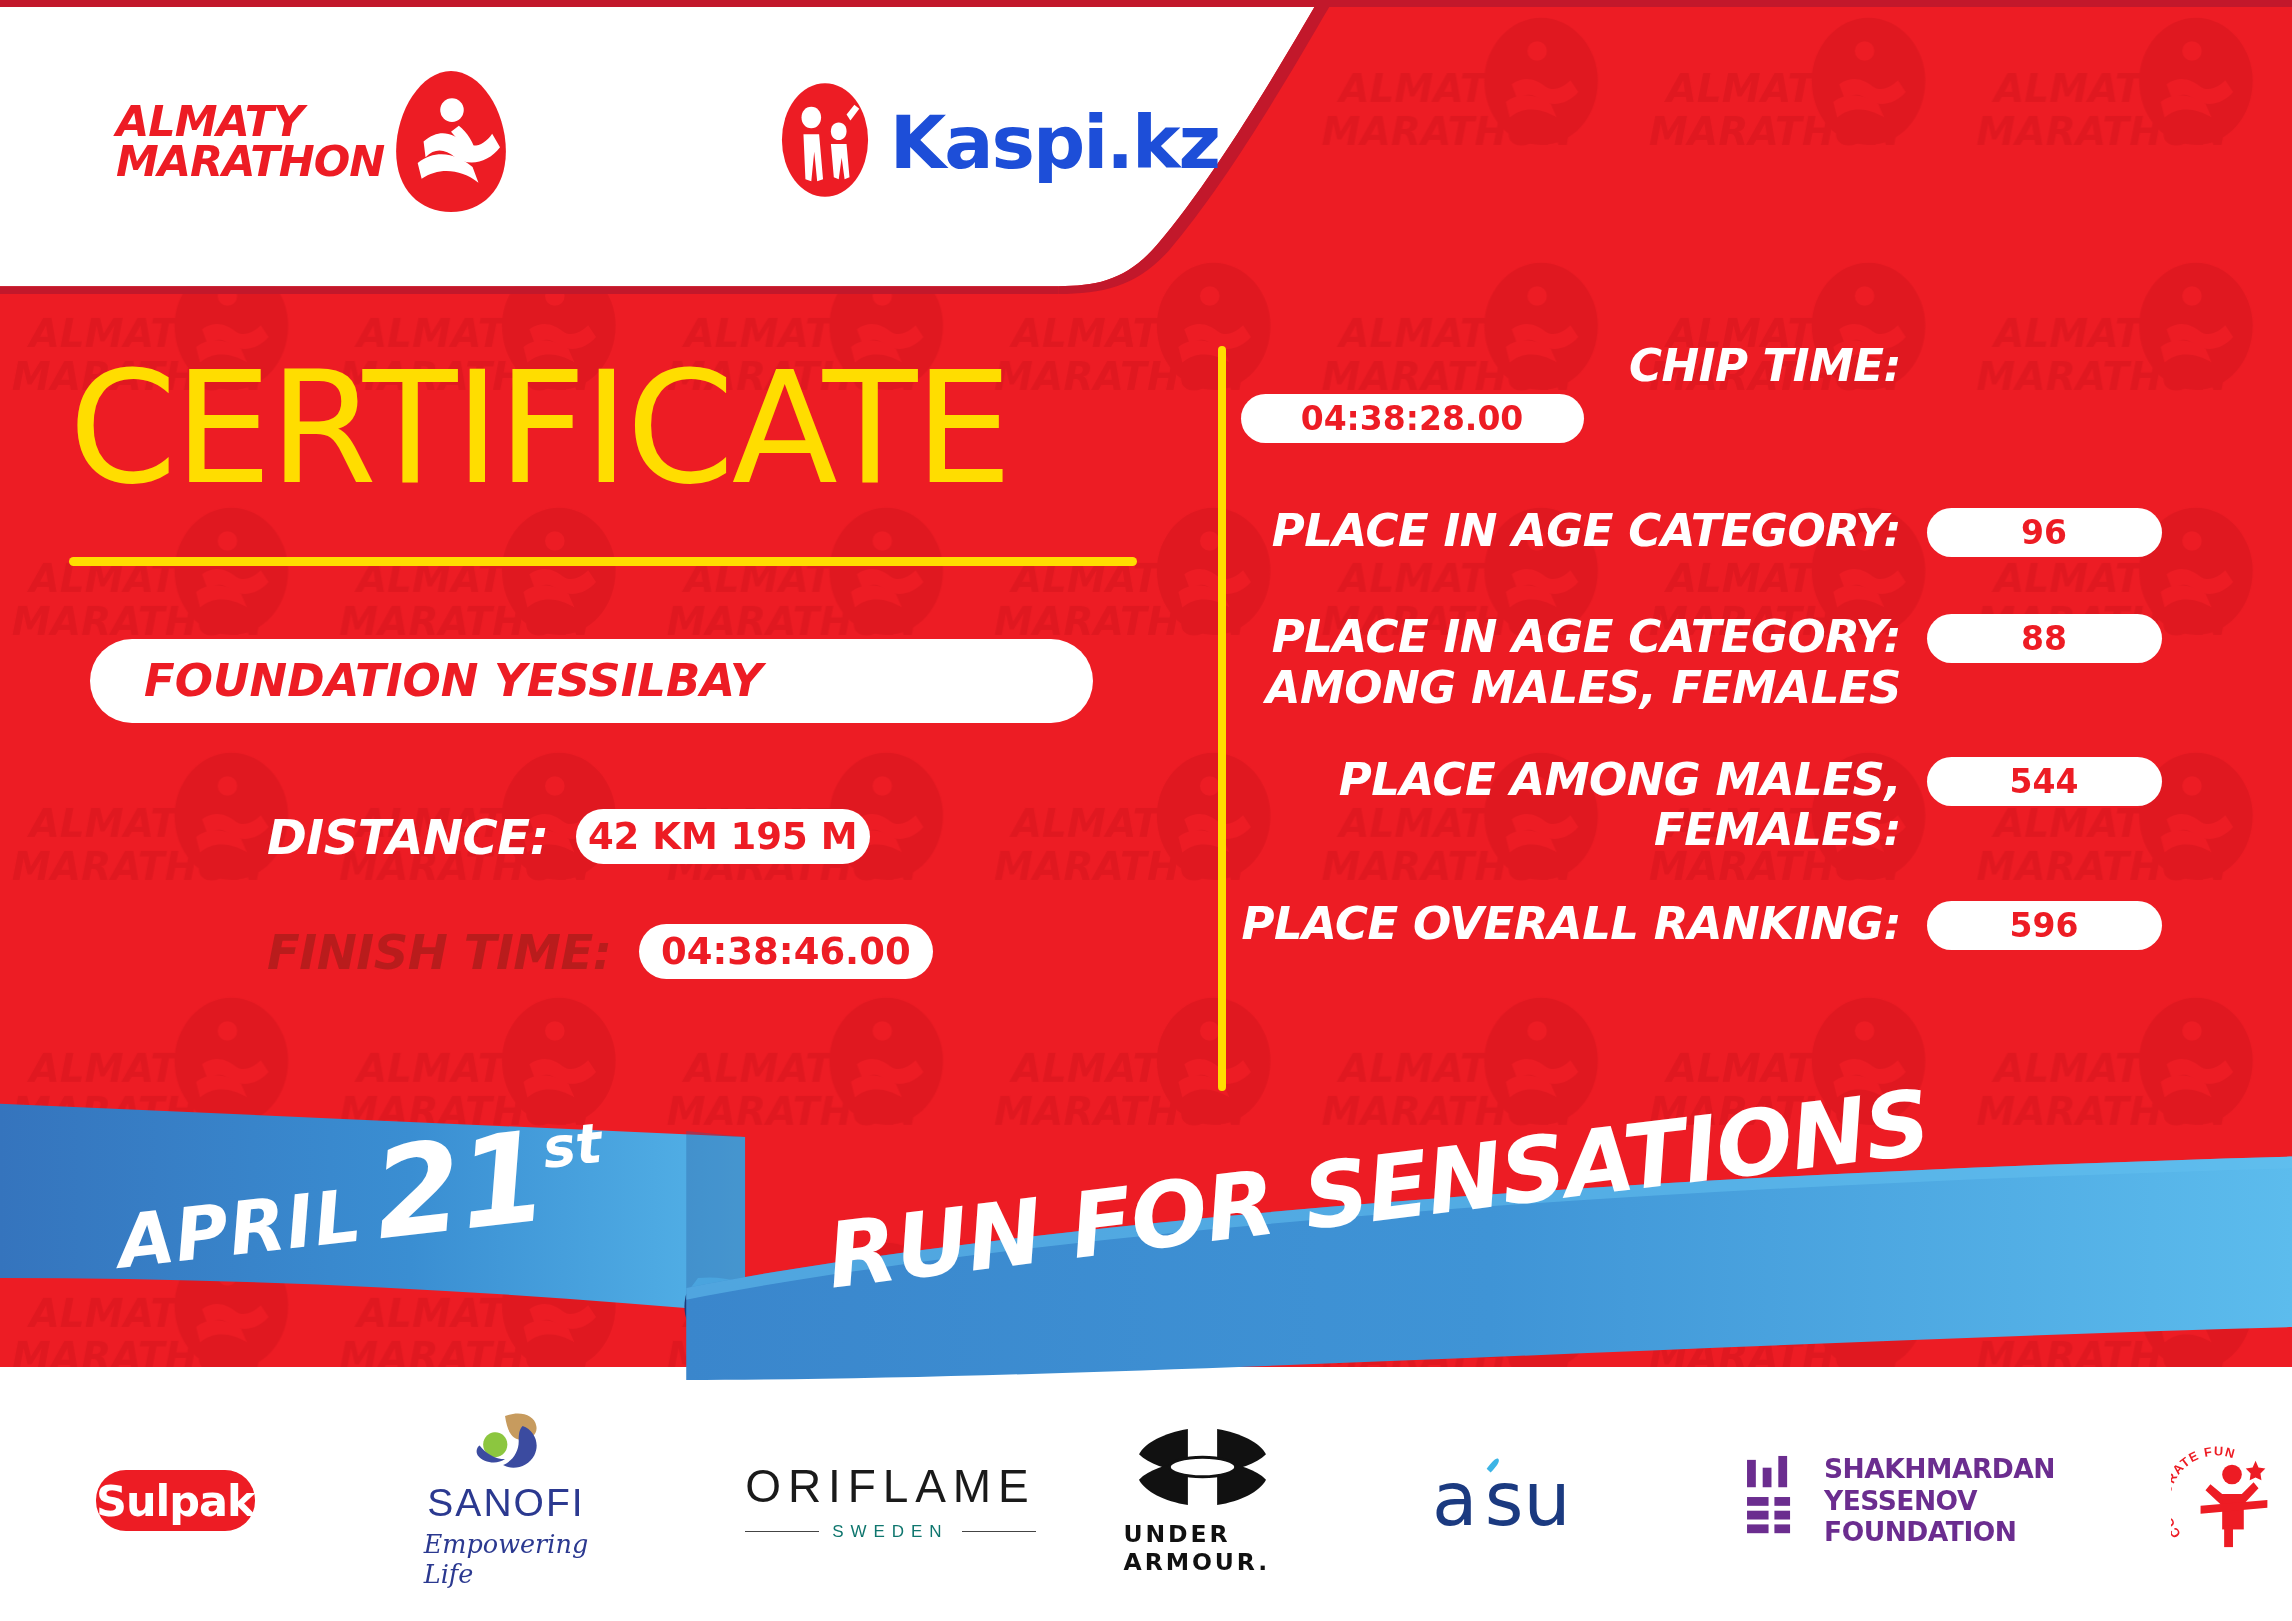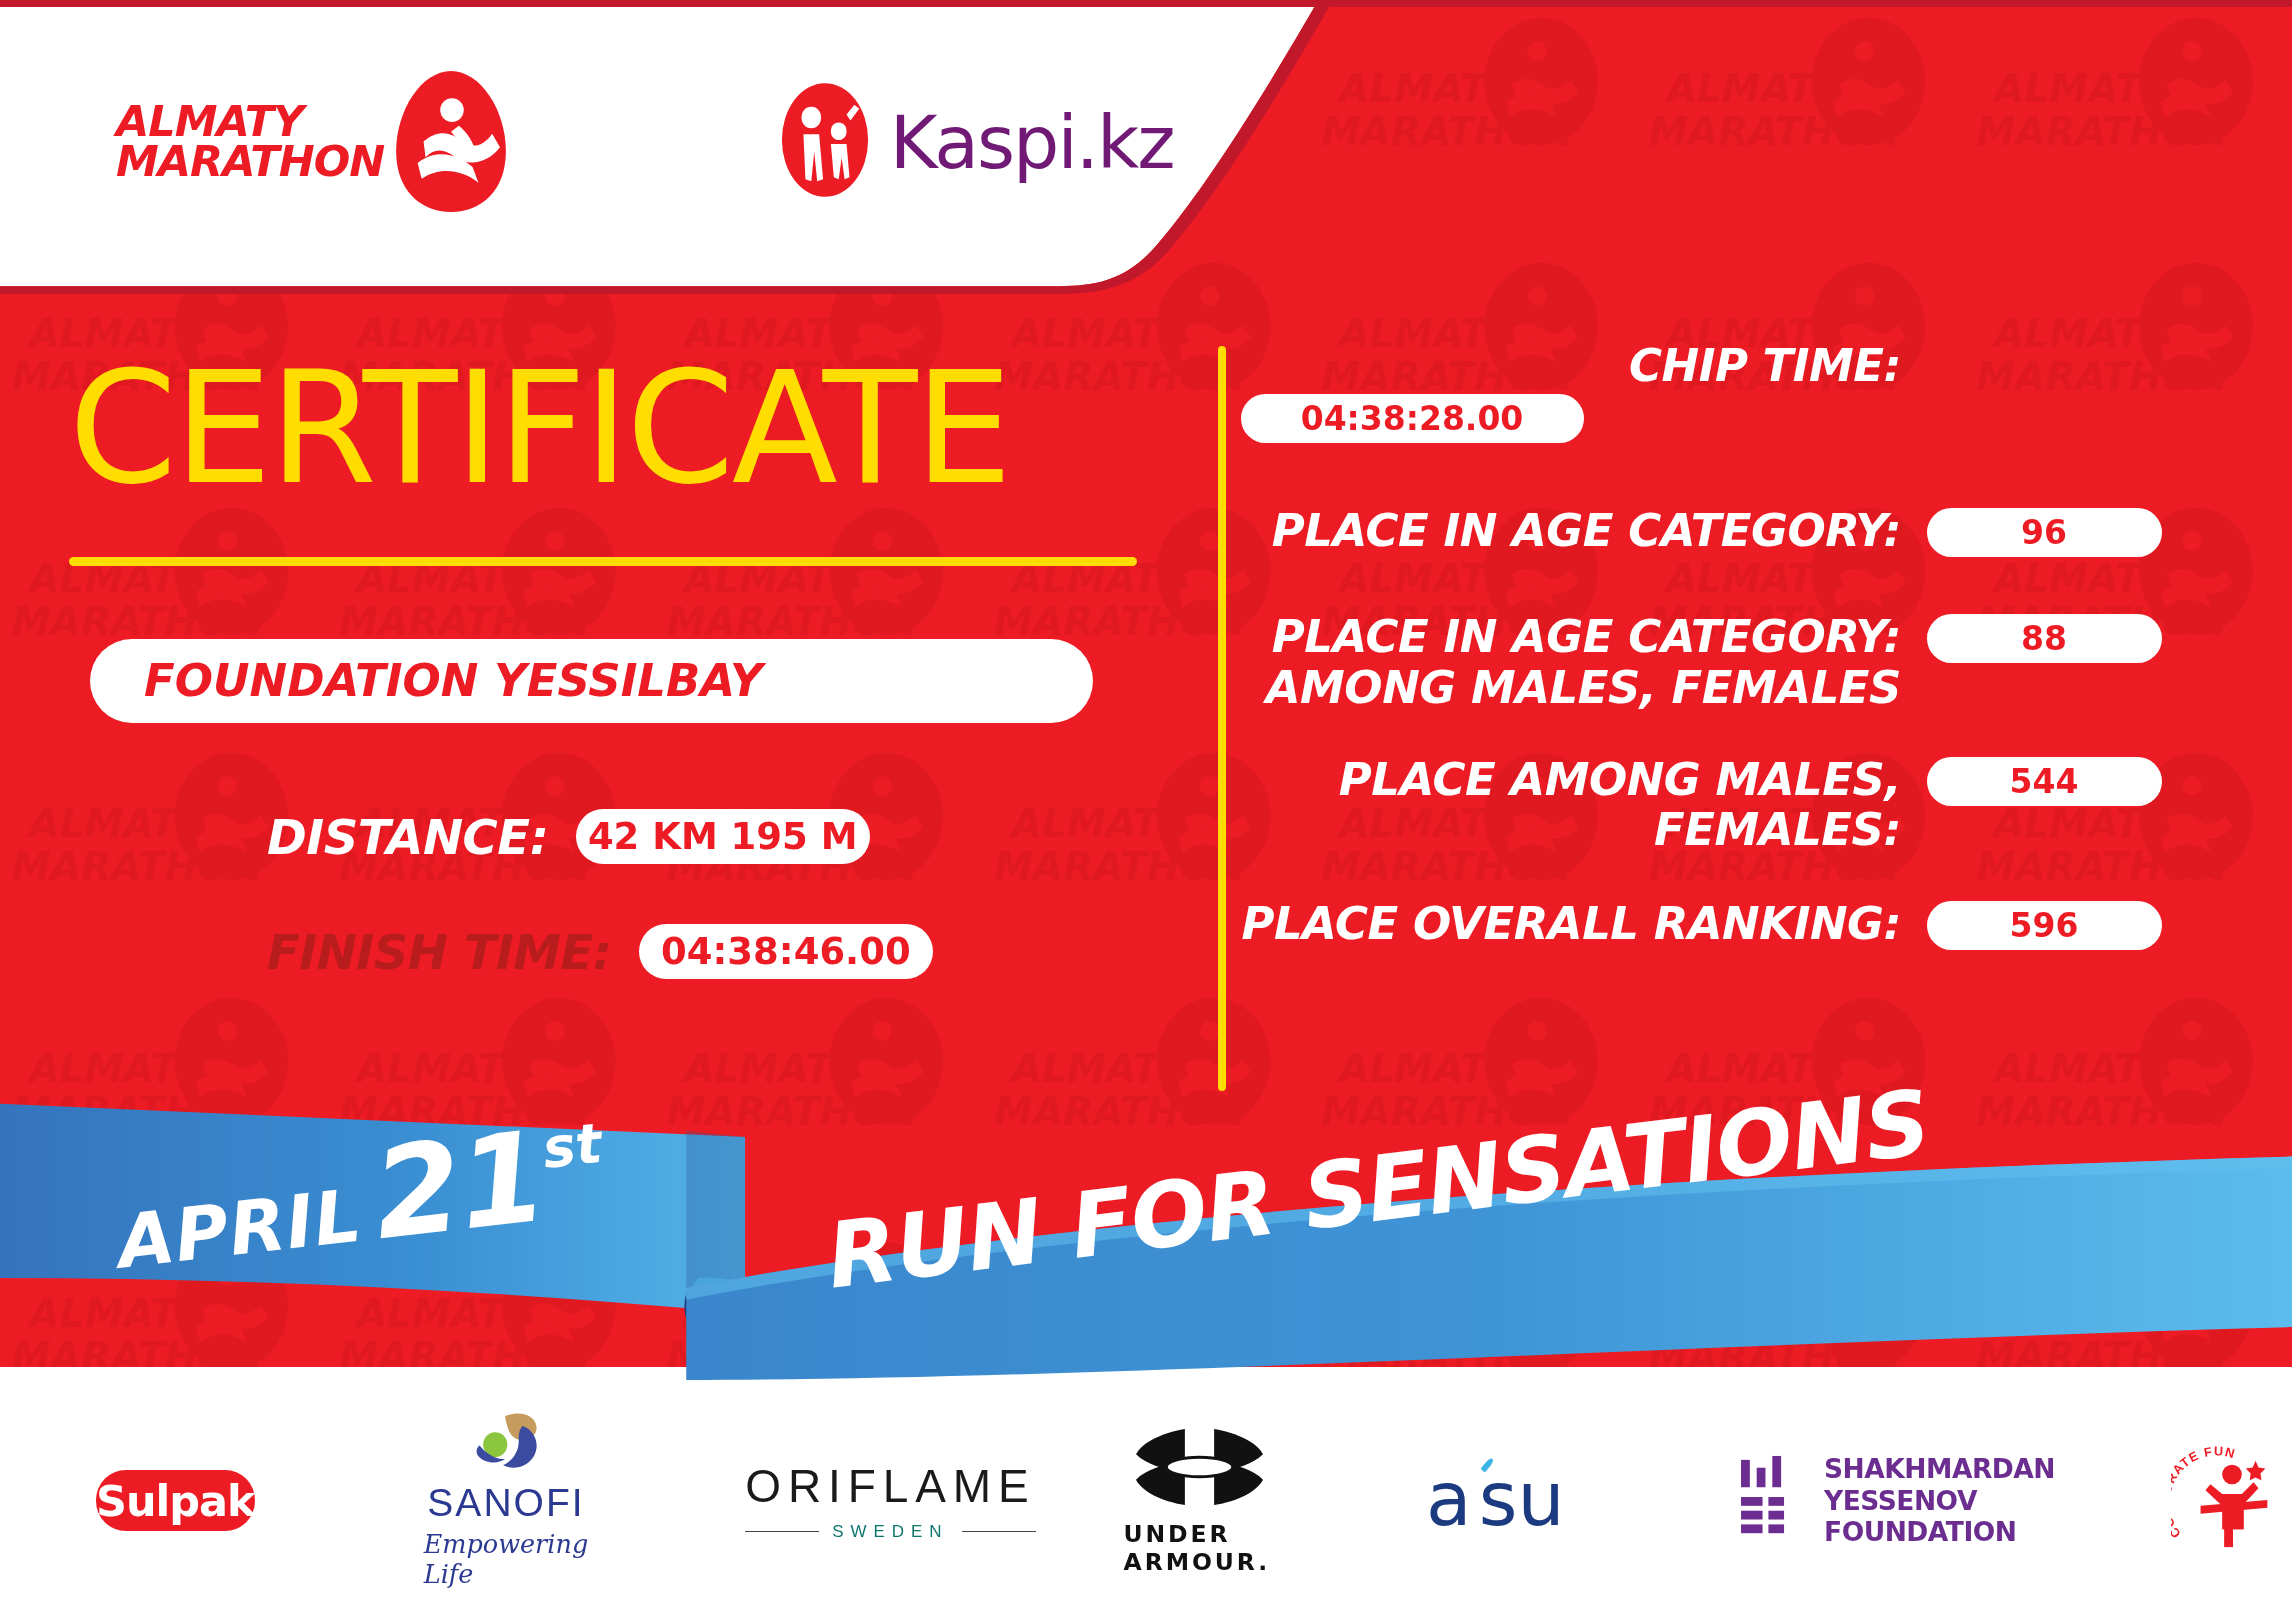--- a/index.html
+++ b/index.html
@@ -27,21 +27,21 @@
   .hdr{position:absolute;left:0;top:0;width:2293px;height:284px;z-index:5;display:flex;align-items:center;}
   .logo-am{margin-left:116px;display:flex;align-items:center;}
   .am-text{display:flex;flex-direction:column;line-height:.92;}
   .am-text span{
     font-family:"DejaVu Sans",sans-serif;font-weight:bold;font-style:italic;
     color:#ed1c24;font-size:43px;letter-spacing:-1px;
   }
   .am-mark{margin-left:5.9px;}
   .logo-kaspi{margin-left:265px;display:flex;align-items:center;}
   .kaspi-text{
-    font-family:"DejaVu Sans",sans-serif;font-weight:normal;color:#701a75;
+    font-family:"DejaVu Sans",sans-serif;font-weight:bold;color:#1d4ed8;
     font-size:73px;letter-spacing:-2px;margin-left:17.6px;
   }
 
   
   .main{position:absolute;left:0;top:294px;width:2293px;height:980px;z-index:5;display:flex;}
   .col-left{width:1215px;position:relative;padding-left:61px;box-sizing:border-box;}
   .col-right{flex:1;position:relative;}
 
   .title{
     font-family:"DejaVu Sans",sans-serif;font-weight:normal;color:#ffdd00;
@@ -137,21 +137,21 @@
   .sp-sanofi .tag{font-family:"DejaVu Serif",serif;font-style:italic;color:#2b3990;font-size:25.5px;margin-top:3.9px;}
   .sp-oriflame{margin-left:157px;display:flex;flex-direction:column;align-items:center;}
   .sp-oriflame .nm{font-family:"Liberation Sans",sans-serif;color:#1a1a1a;font-size:46px;letter-spacing:6.9px;}
   .sp-oriflame .sub{display:flex;align-items:center;margin-top:8.8px;width:100%;}
   .sp-oriflame .sub i{flex:1;height:1px;background:#444;display:block;}
   .sp-oriflame .sub span{font-family:"Liberation Sans",sans-serif;color:#0f766e;font-size:17px;letter-spacing:6.9px;padding:0 13.7px;}
   .sp-ua{margin-left:88px;display:flex;flex-direction:column;align-items:center;}
   .sp-ua .nm{font-family:"DejaVu Sans",sans-serif;font-weight:bold;color:#111;font-size:23.5px;letter-spacing:2.9px;margin-top:7.8px;}
   .sp-asu{margin-left:147px;}
   .sp-yessenov{margin-left:137px;display:flex;align-items:center;}
-  .sp-yessenov .txt{margin-left:30px;display:flex;flex-direction:column;line-height:1.2;}
+  .sp-yessenov .txt{margin-left:24px;display:flex;flex-direction:column;line-height:1.2;}
   .sp-yessenov .txt span{font-family:"DejaVu Sans",sans-serif;font-weight:bold;color:#6b2d8f;font-size:26.5px;letter-spacing:-0.5px;}
   .sp-courage{margin-left:116px;display:flex;align-items:center;}
 </style>
 </head>
 <body>
 
 <div class="cert">
 
   <div class="red-body"></div>
 

